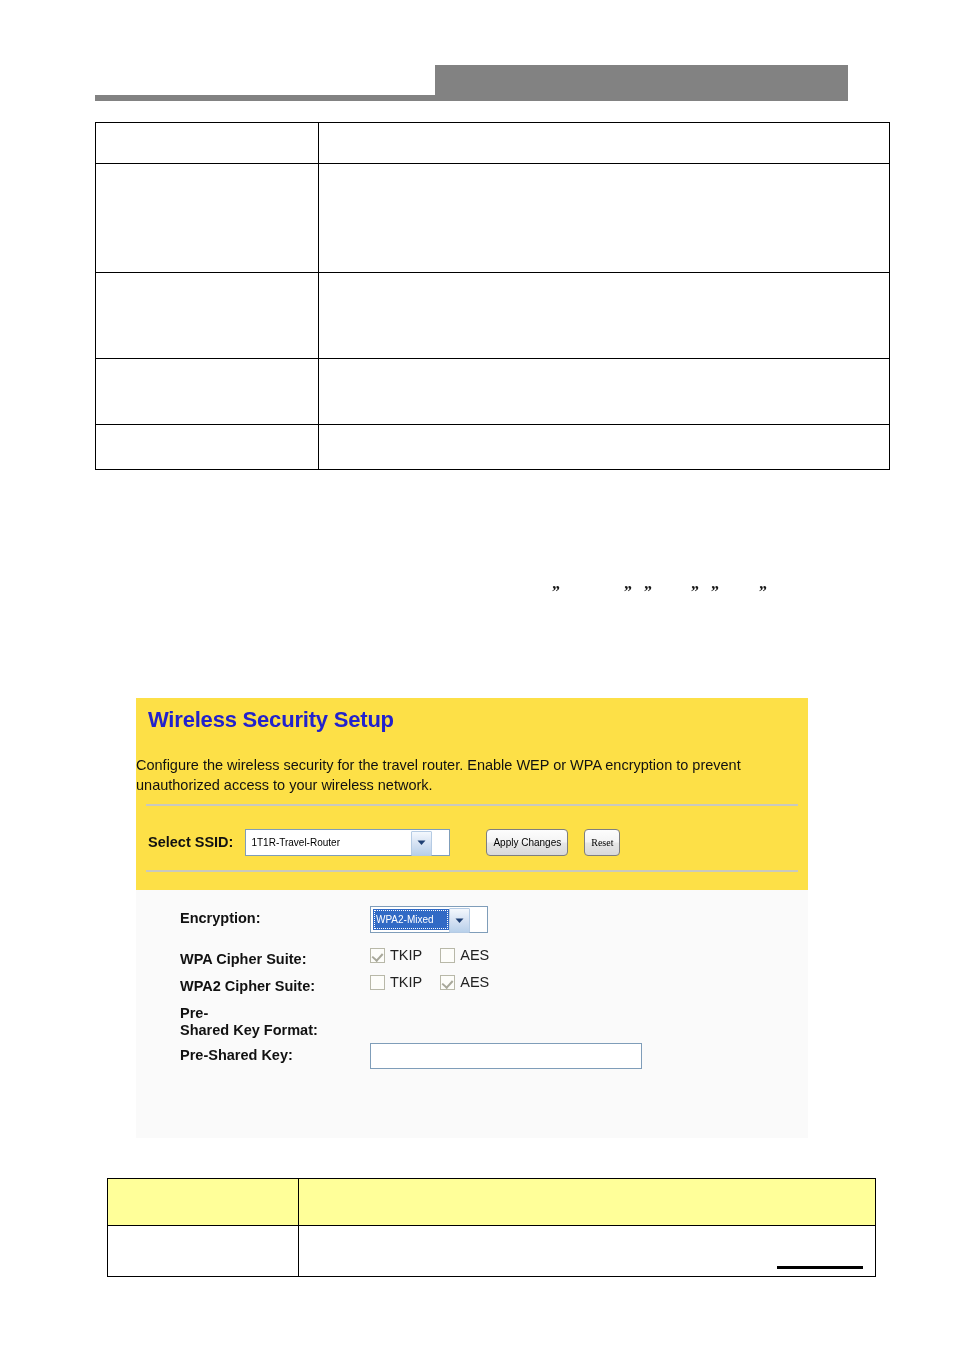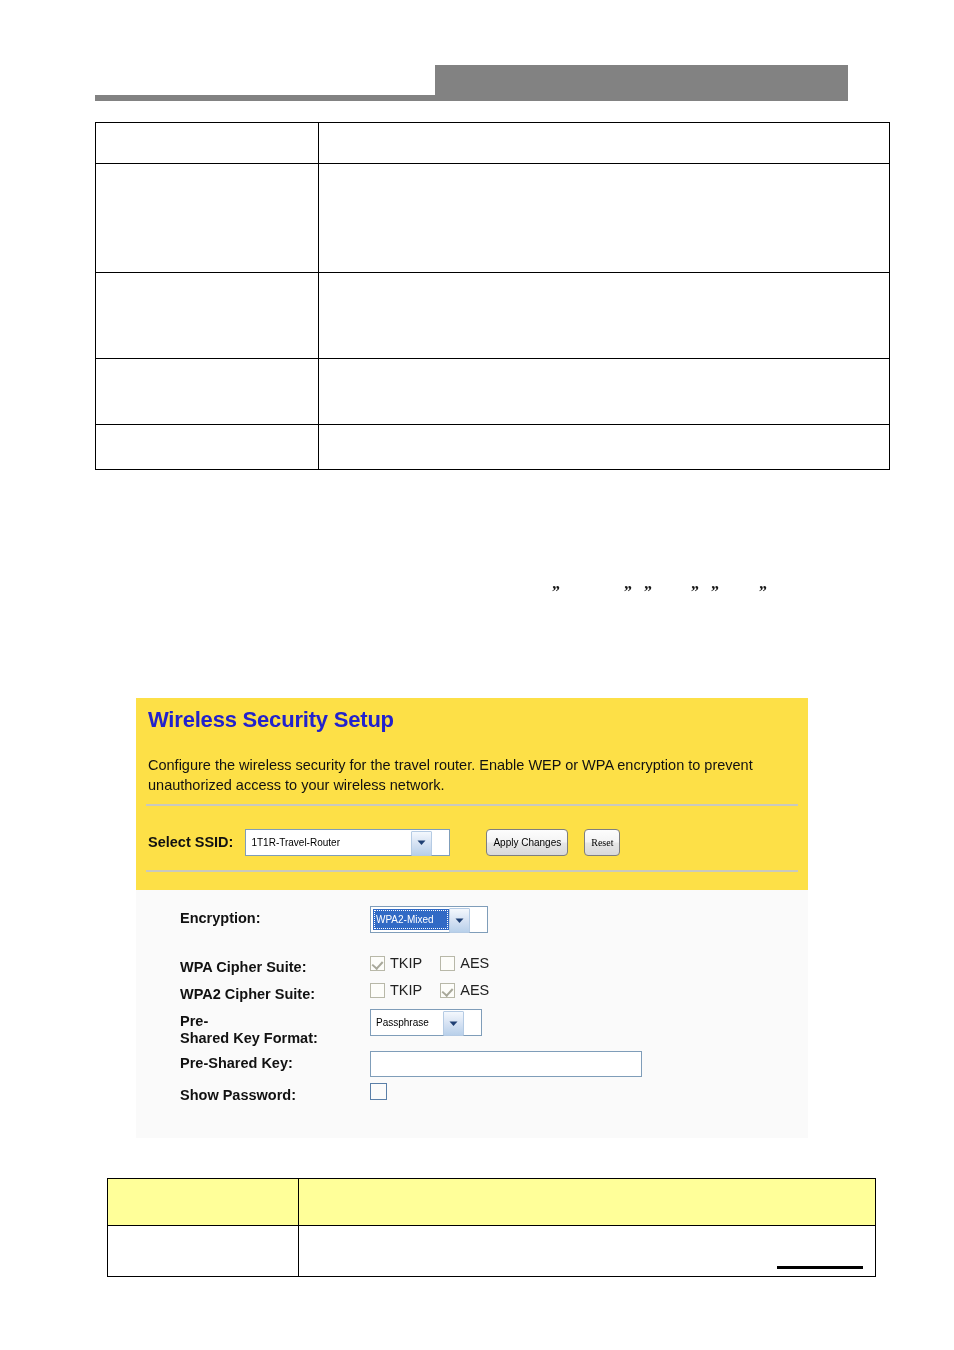--- a/index.html
+++ b/index.html
@@ -136,21 +136,21 @@
     left: 12px;
     top: 9px;
     font-size: 22px;
     font-weight: bold;
     color: #2222cc;
     letter-spacing: -0.2px;
     white-space: nowrap;
   }
   #panel-desc {
     position: absolute;
-    left: 12px;
+    left: 0;
     top: 58px;
     width: 650px;
     font-size: 14.5px;
     line-height: 1.36;
     color: #111111;
   }
   .hr-line {
     position: absolute;
     left: 10px;
     width: 652px;
@@ -323,21 +323,21 @@
     width: 272px;
     height: 26px;
     border: 1px solid #7f9db9;
     background: #ffffff;
     font-family: "Liberation Sans", sans-serif;
     font-size: 14px;
     padding: 0 4px;
     color: #000000;
   }
 
-  .row-enc   { margin-bottom: 22px; }
+  .row-enc   { margin-bottom: 14px; }
   .row-pskf  { margin-bottom: 4px; }
   .row-psk   { margin-bottom: 6px; }
 </style>
 </head>
 <body>
 
 <div id="page-header-rule"></div>
 <div id="page-header-block">
   <span id="page-header-title"></span>
 </div>
@@ -445,45 +445,29 @@
             <span>AES</span>
           </span>
         </div>
       </div>
 
       <div class="frow row-pskf">
         <div class="flabel">
           <div>Pre-</div>
           <div>Shared Key Format:</div>
         </div>
-        <div class="fcontrol">
-          <span class="sel" id="psk-format-select">
-            <span class="sel-value">Passphrase</span>
-            <span class="sel-arrow">
-              <svg width="9" height="6" viewBox="0 0 9 6">
-                  <path d="M0.5 0.5 L4.5 5 L8.5 0.5 Z" fill="#1f3f73"></path>
-                </svg>
-            </span>
-          </span>
-        </div>
       </div>
 
       <div class="frow row-psk">
         <div class="flabel">Pre-Shared Key:</div>
         <div class="fcontrol">
           <input id="psk-input" type="text" value="" style="">
         </div>
       </div>
 
-      <div class="frow">
-        <div class="flabel">Show Password:</div>
-        <div class="fcontrol">
-          <span class="cbox" id="show-password-checkbox"></span>
-        </div>
-      </div>
 
     </div>
   </div>
 </div>
 
 <table id="bottom-table" class="doc-table">
   <tbody>
     <tr class="hdr">
       <td class="c1" style="height:36px"></td>
       <td class="c2"></td>

